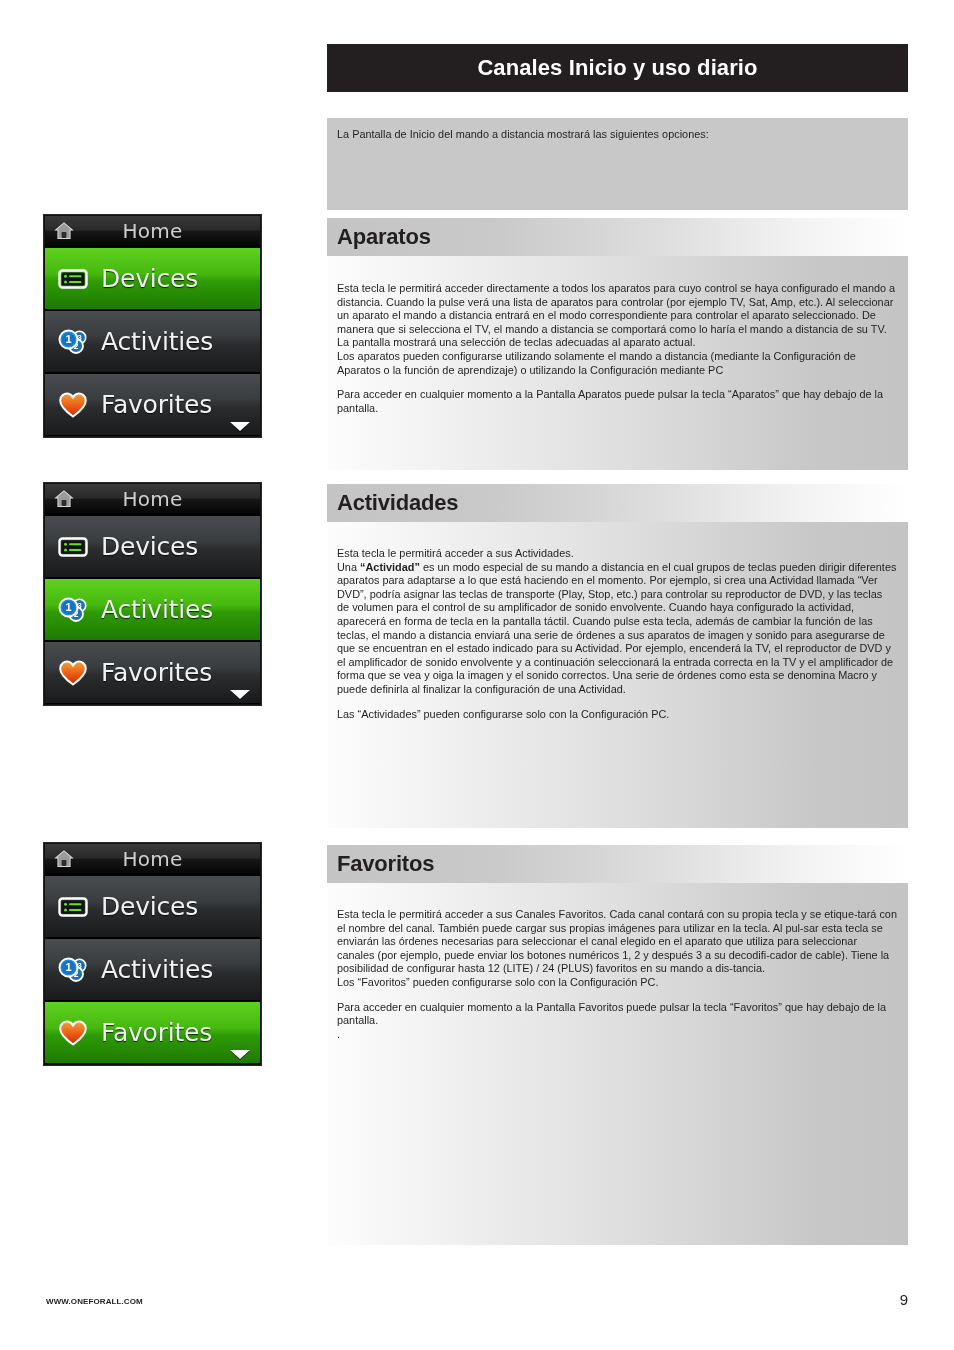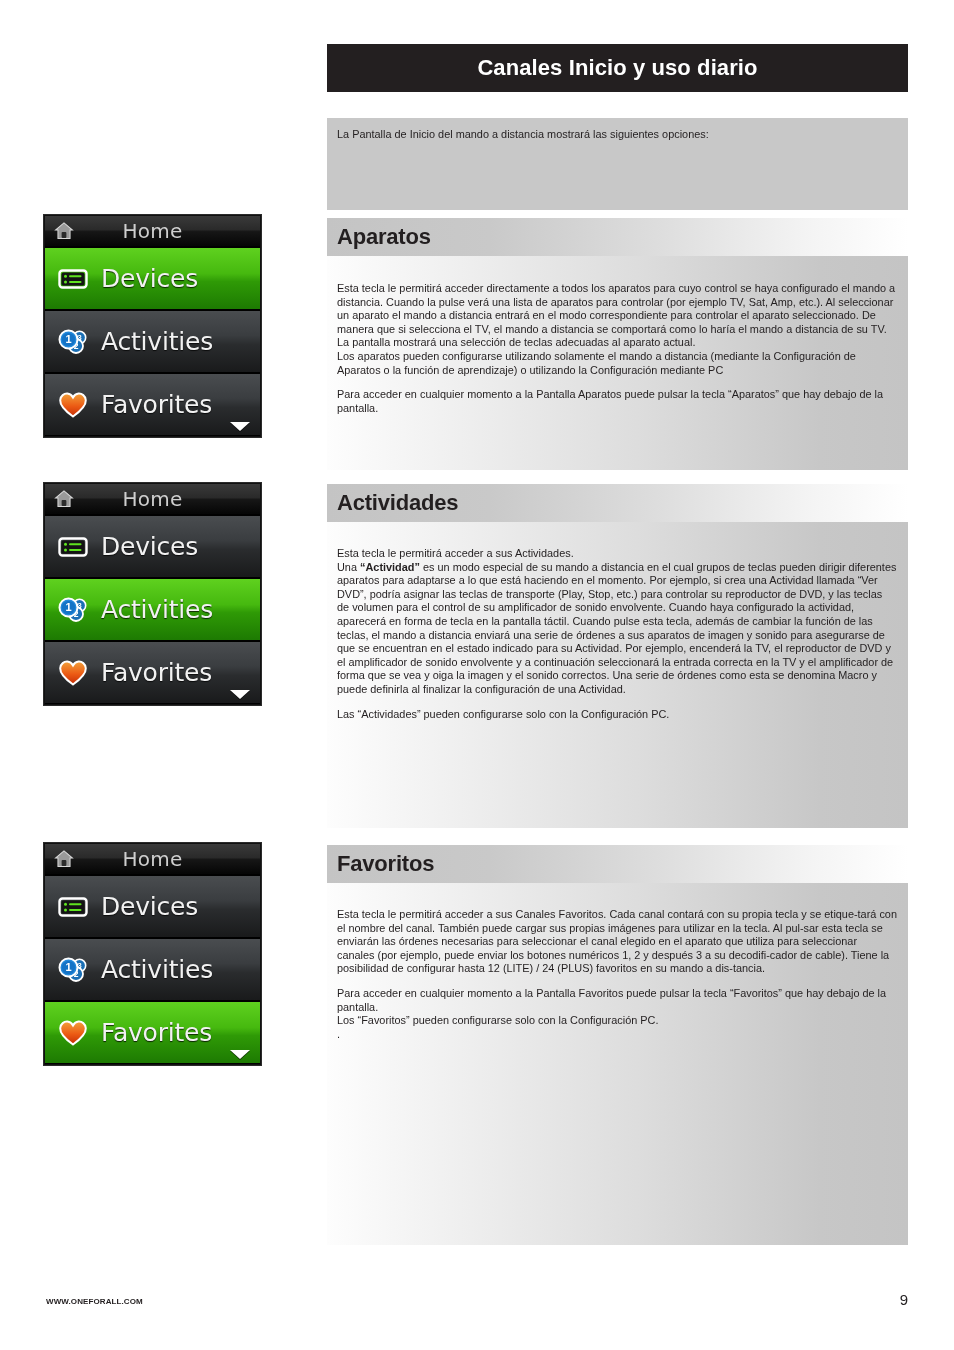--- a/index.html
+++ b/index.html
@@ -349,19 +349,19 @@
   <p><span>Una </span><b>“Actividad”</b><span> es un modo especial de su mando a distancia en el cual grupos de teclas pueden dirigir diferentes aparatos para adaptarse a lo que está haciendo en el momento. Por ejemplo, si crea una Actividad llamada “Ver DVD”, podría asignar las teclas  de transporte (Play, Stop, etc.) para controlar su reproductor de DVD, y las teclas de volumen para el control de su amplificador de sonido envolvente. Cuando haya configurado la actividad, aparecerá en forma de tecla en la pantalla táctil. Cuando pulse esta tecla, además de cambiar la función de las teclas, el mando a distancia enviará una serie de órdenes a sus aparatos de imagen y sonido para asegurarse de que se encuentran en el estado indicado para su Actividad. Por ejemplo, encenderá la TV, el reproductor de DVD y el amplificador de sonido envolvente y a continuación seleccionará la entrada correcta en la TV y el amplificador de forma que se vea y oiga la imagen y el sonido correctos. Una serie de órdenes como esta se denomina Macro y puede definirla al finalizar la configuración de una Actividad.</span></p>
   <p>Las “Actividades” pueden configurarse solo con la Configuración PC.</p>
 </div>
 
 <div class="sec-head" style="top:845px;">
   <div class="h">Favoritos</div>
 </div>
 <div class="panel grad" style="top:883px; height:362px;"></div>
 <div class="body-text" style="left:337px; top:908px; width:560px;">
   <p class="tight">Esta tecla le permitirá acceder a sus Canales Favoritos. Cada canal contará con su propia tecla y se etique-tará con el nombre del canal. También puede cargar sus propias imágenes para utilizar en la tecla. Al pul-sar esta tecla se enviarán las órdenes necesarias para seleccionar el canal elegido en el aparato que utiliza para seleccionar canales (por ejemplo, puede enviar los botones numéricos 1, 2 y después 3 a su decodifi-cador de cable). Tiene la posibilidad de configurar hasta 12 (LITE) / 24 (PLUS) favoritos en su mando a dis-tancia.</p>
+  <p class="tight">Los “Favoritos” pueden configurarse solo con la Configuración PC.</p>
   <p style="margin-top:11px;" class="tight">Para acceder en cualquier momento a la Pantalla Favoritos puede pulsar la tecla “Favoritos” que hay debajo de la pantalla.</p>
-  <p class="tight">Los “Favoritos” pueden configurarse solo con la Configuración PC.</p>
   <p class="tight">.</p>
 </div>
 
 <div class="footer-url">WWW.ONEFORALL.COM</div>
 <div class="footer-page">9</div>
 
 </body></html>

